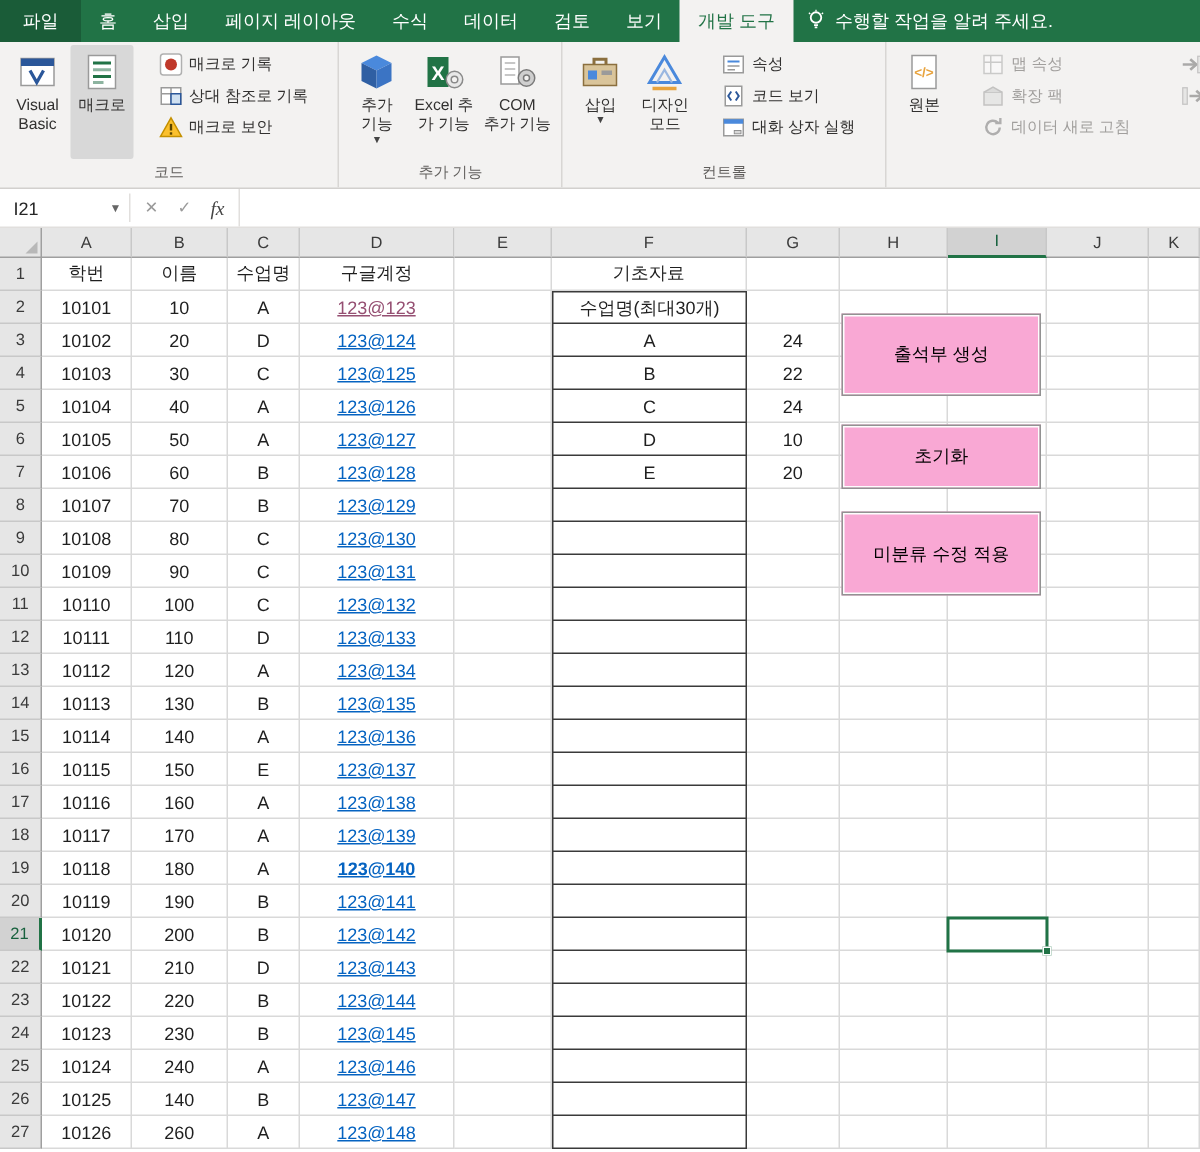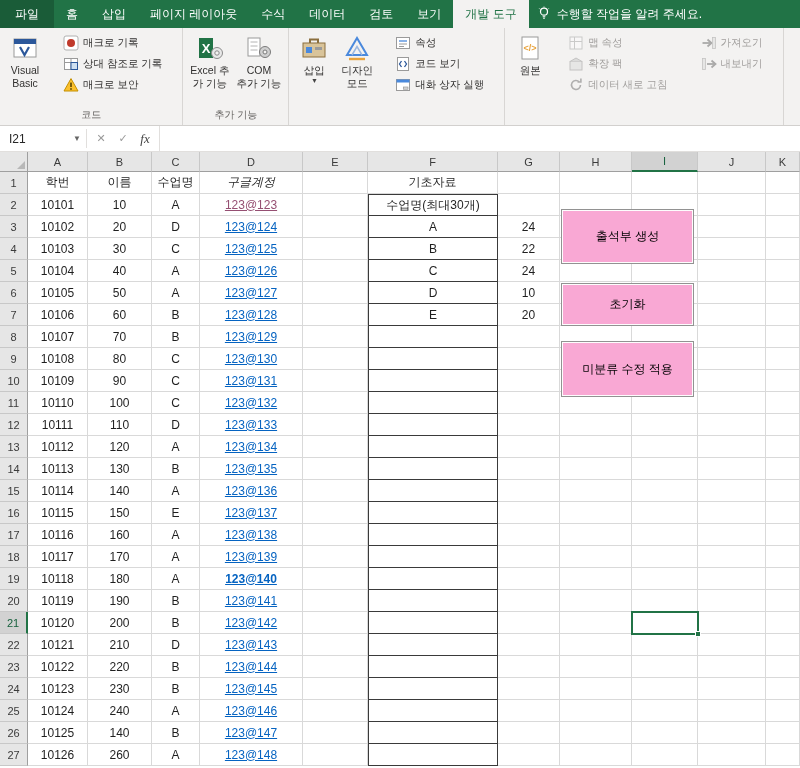--- a/index.html
+++ b/index.html
@@ -105,20 +105,34 @@
                 <rect x="3" y="5" width="22" height="18" fill="#fff" stroke="#9a9a9a"></rect>
                 <rect x="3" y="5" width="22" height="5" fill="#2b579a"></rect>
                 <path d="M9 13 l4.5 8 4.5-8" fill="none" stroke="#2b579a" stroke-width="2.2"></path>
               </svg>
             </span>
             <span class="lines">
               <span class="ln">Visual</span>
               <span class="ln">Basic</span>
             </span>
           </div>
+          <div class="btn-large pressed">
+            <span class="ic">
+              <svg viewBox="0 0 28 28">
+                <rect x="5" y="3" width="18" height="22" fill="#fff" stroke="#9a9a9a"></rect>
+                <line x1="8" y1="8" x2="20" y2="8" stroke="#217346" stroke-width="2"></line>
+                <line x1="8" y1="12.5" x2="20" y2="12.5" stroke="#8db4a0" stroke-width="2"></line>
+                <line x1="8" y1="17" x2="20" y2="17" stroke="#217346" stroke-width="2"></line>
+                <line x1="8" y1="21" x2="15" y2="21" stroke="#8db4a0" stroke-width="2"></line>
+              </svg>
+            </span>
+            <span class="lines">
+              <span class="ln">매크로</span>
+            </span>
+          </div>
           <div class="smallcol">
             <div class="btn-small">
               <span class="ic">
                 <svg viewBox="0 0 16 16">
                   <rect x="1" y="1" width="14" height="14" rx="2" fill="#fff" stroke="#b0b0b0"></rect>
                   <circle cx="8" cy="8" r="4" fill="#c0392b"></circle>
                 </svg>
               </span>
               <span>매크로 기록</span>
             </div>
@@ -142,20 +156,34 @@
                 </svg>
               </span>
               <span>매크로 보안</span>
             </div>
           </div>
         </div>
         <div class="group-label">코드</div>
       </div>
       <div class="group">
         <div class="group-items">
+          <div class="btn-large">
+            <span class="ic">
+              <svg viewBox="0 0 28 28">
+                <path d="M14 3 L24 8 14 13 4 8 Z" fill="#4a89dc"></path>
+                <path d="M4 8 L14 13 V25 L4 20 Z" fill="#2f5fa3"></path>
+                <path d="M24 8 L14 13 V25 L24 20 Z" fill="#3b74c4"></path>
+              </svg>
+            </span>
+            <span class="lines">
+              <span class="ln">추가</span>
+              <span class="ln">기능</span>
+            </span>
+            <span class="arrow">▼</span>
+          </div>
           <div class="btn-large">
             <span class="ic">
               <svg viewBox="0 0 28 28">
                 <rect x="3" y="4" width="14" height="20" fill="#217346"></rect>
                 <text x="10" y="19" font-size="13" fill="#fff" text-anchor="middle" font-weight="bold">X</text>
                 <circle cx="21" cy="19" r="5.5" fill="#e8e8e8" stroke="#8a8a8a"></circle>
                 <circle cx="21" cy="19" r="2.2" fill="#f3f2f1" stroke="#8a8a8a"></circle>
               </svg>
             </span>
             <span class="lines">
@@ -238,20 +266,21 @@
                 <svg viewBox="0 0 16 16">
                   <rect x="1.5" y="2.5" width="13" height="11" fill="#fff" stroke="#9a9a9a"></rect>
                   <rect x="1.5" y="2.5" width="13" height="3" fill="#4a89dc"></rect>
                   <rect x="8.5" y="10" width="4.5" height="2.2" fill="#d8d8d8" stroke="#8a8a8a" stroke-width=".6"></rect>
                 </svg>
               </span>
               <span>대화 상자 실행</span>
             </div>
           </div>
         </div>
+        <div class="group-label">컨트롤</div>
       </div>
       <div class="group">
         <div class="group-items">
           <div class="btn-large">
             <span class="ic">
               <svg viewBox="0 0 28 28">
                 <rect x="6" y="3" width="16" height="22" fill="#fff" stroke="#9a9a9a"></rect>
                 <text x="14" y="17" font-size="9" fill="#e8a33d" text-anchor="middle" font-weight="bold">&lt;/&gt;</text>
               </svg>
             </span>
@@ -341,21 +370,21 @@
         <div class="colhdr" style="width: 72px;">H</div>
         <div class="colhdr sel" style="width: 66px;">I</div>
         <div class="colhdr" style="width: 68px;">J</div>
         <div class="colhdr" style="width: 34px;">K</div>
       </div>
       <div class="row">
         <div class="rowhdr">1</div>
         <div class="cell" style="width: 60px;">학번</div>
         <div class="cell" style="width: 64px;">이름</div>
         <div class="cell" style="width: 48px;">수업명</div>
-        <div class="cell" style="width: 103px; font-style: italic;">구글계정</div>
+        <div class="cell" style="width: 103px;">구글계정</div>
         <div class="cell" style="width: 65px;"></div>
         <div class="cell" style="width: 130px;">기초자료</div>
         <div class="cell" style="width: 62px;"></div>
         <div class="cell" style="width: 72px;"></div>
         <div class="cell" style="width: 66px;"></div>
         <div class="cell" style="width: 68px;"></div>
         <div class="cell" style="width: 34px;"></div>
       </div>
       <div class="row">
         <div class="rowhdr">2</div>

